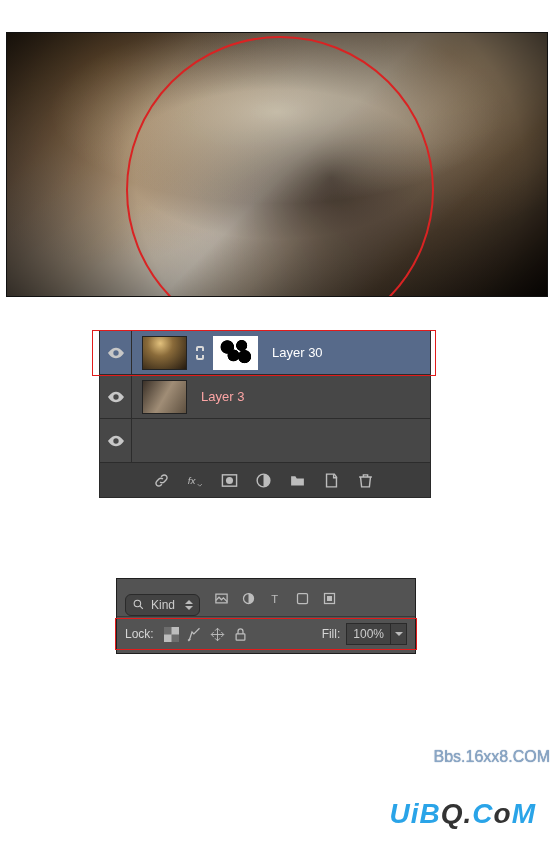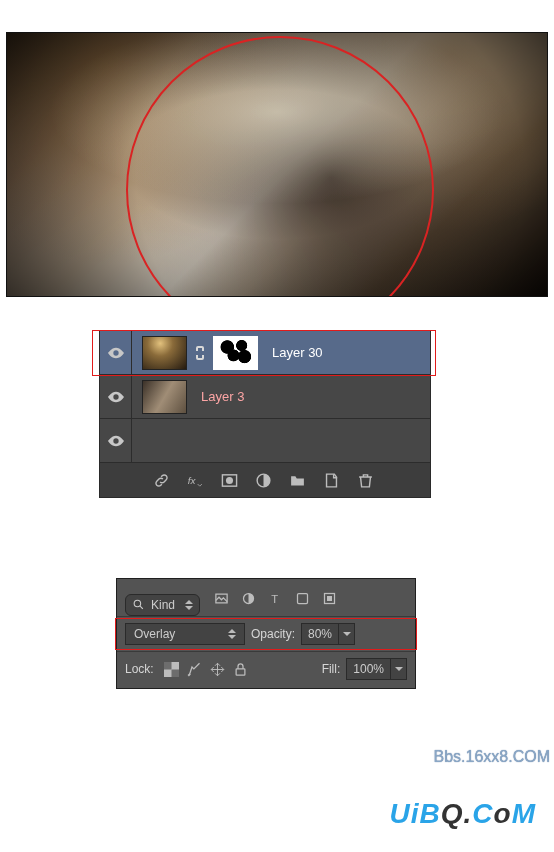--- a/index.html
+++ b/index.html
@@ -194,38 +194,20 @@
       <svg viewBox="0 0 24 24">
           <rect x="4" y="4" width="16" height="16" rx="2" fill="none" stroke="#bdbdbd" stroke-width="2"></rect>
         </svg>
       <svg viewBox="0 0 24 24">
           <rect x="4" y="4" width="16" height="16" fill="none" stroke="#bdbdbd" stroke-width="2"></rect>
           <rect x="8" y="8" width="8" height="8"></rect>
         </svg>
     </div>
   </div>
 
-  <div class="opt-row">
-    <div class="dd-blend">
-      <span>Overlay</span>
-      <div class="stepper">
-          <div class="tri-up"></div>
-          <div class="tri-down"></div>
-        </div>
-    </div>
-    <span class="lbl">Opacity:</span>
-    <div style="display:flex;">
-      <div class="pct-box">
-        <span>80%</span>
-      </div>
-      <div class="pct-arrow">
-          <div class="tri-down"></div>
-        </div>
-    </div>
-  </div>
 
   <div class="opt-row">
     <span class="lbl">Lock:</span>
     <div class="lock-icons">
       <svg viewBox="0 0 16 16">
           <rect width="16" height="16" fill="#bdbdbd"></rect>
           <rect width="8" height="8" fill="#6d6d6d"></rect>
           <rect x="8" y="8" width="8" height="8" fill="#6d6d6d"></rect>
         </svg>
       <svg viewBox="0 0 24 24">

